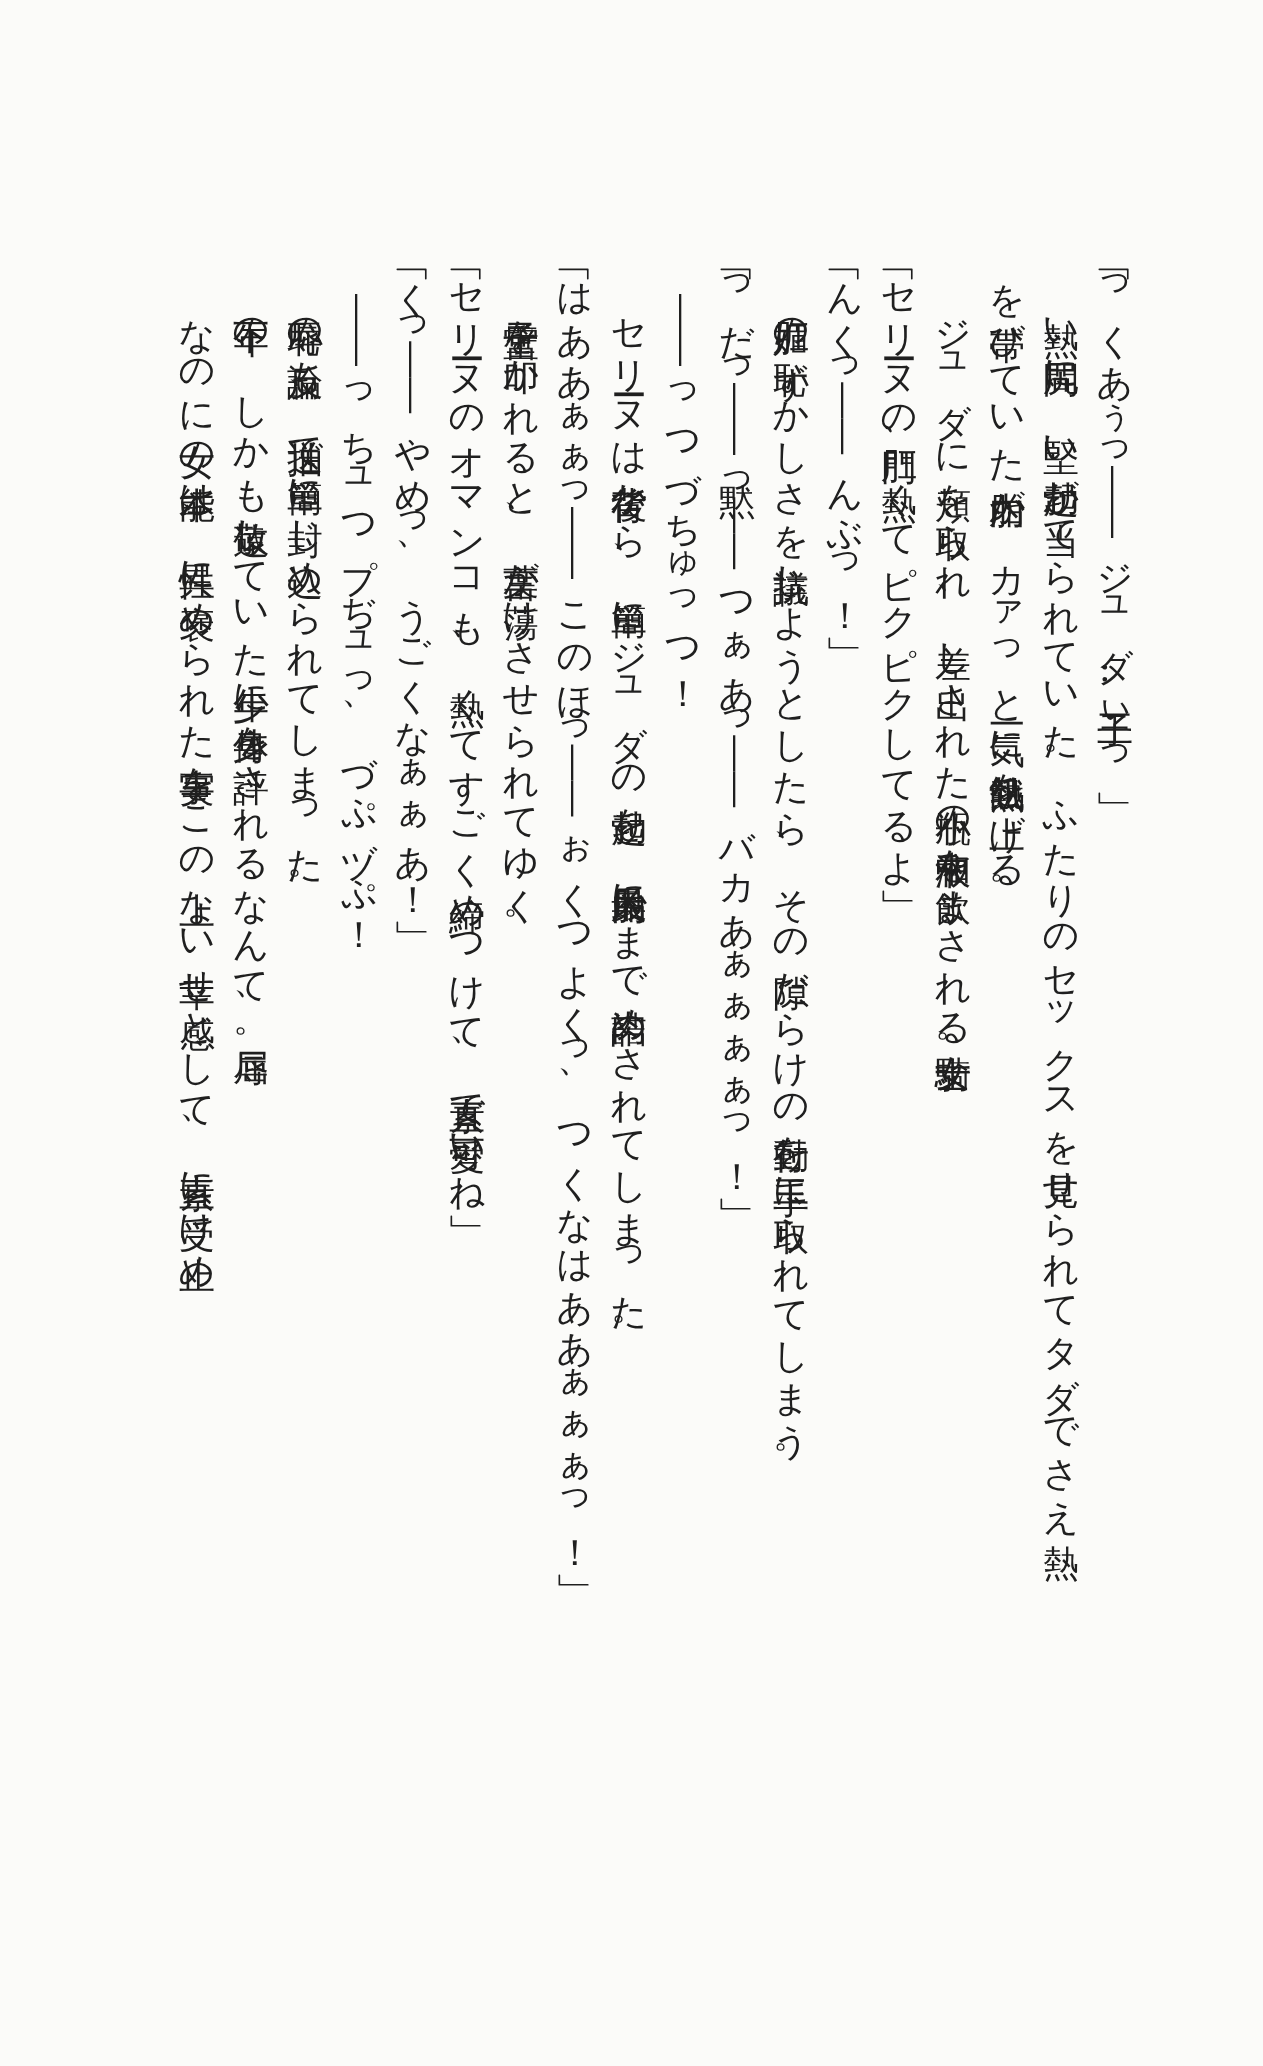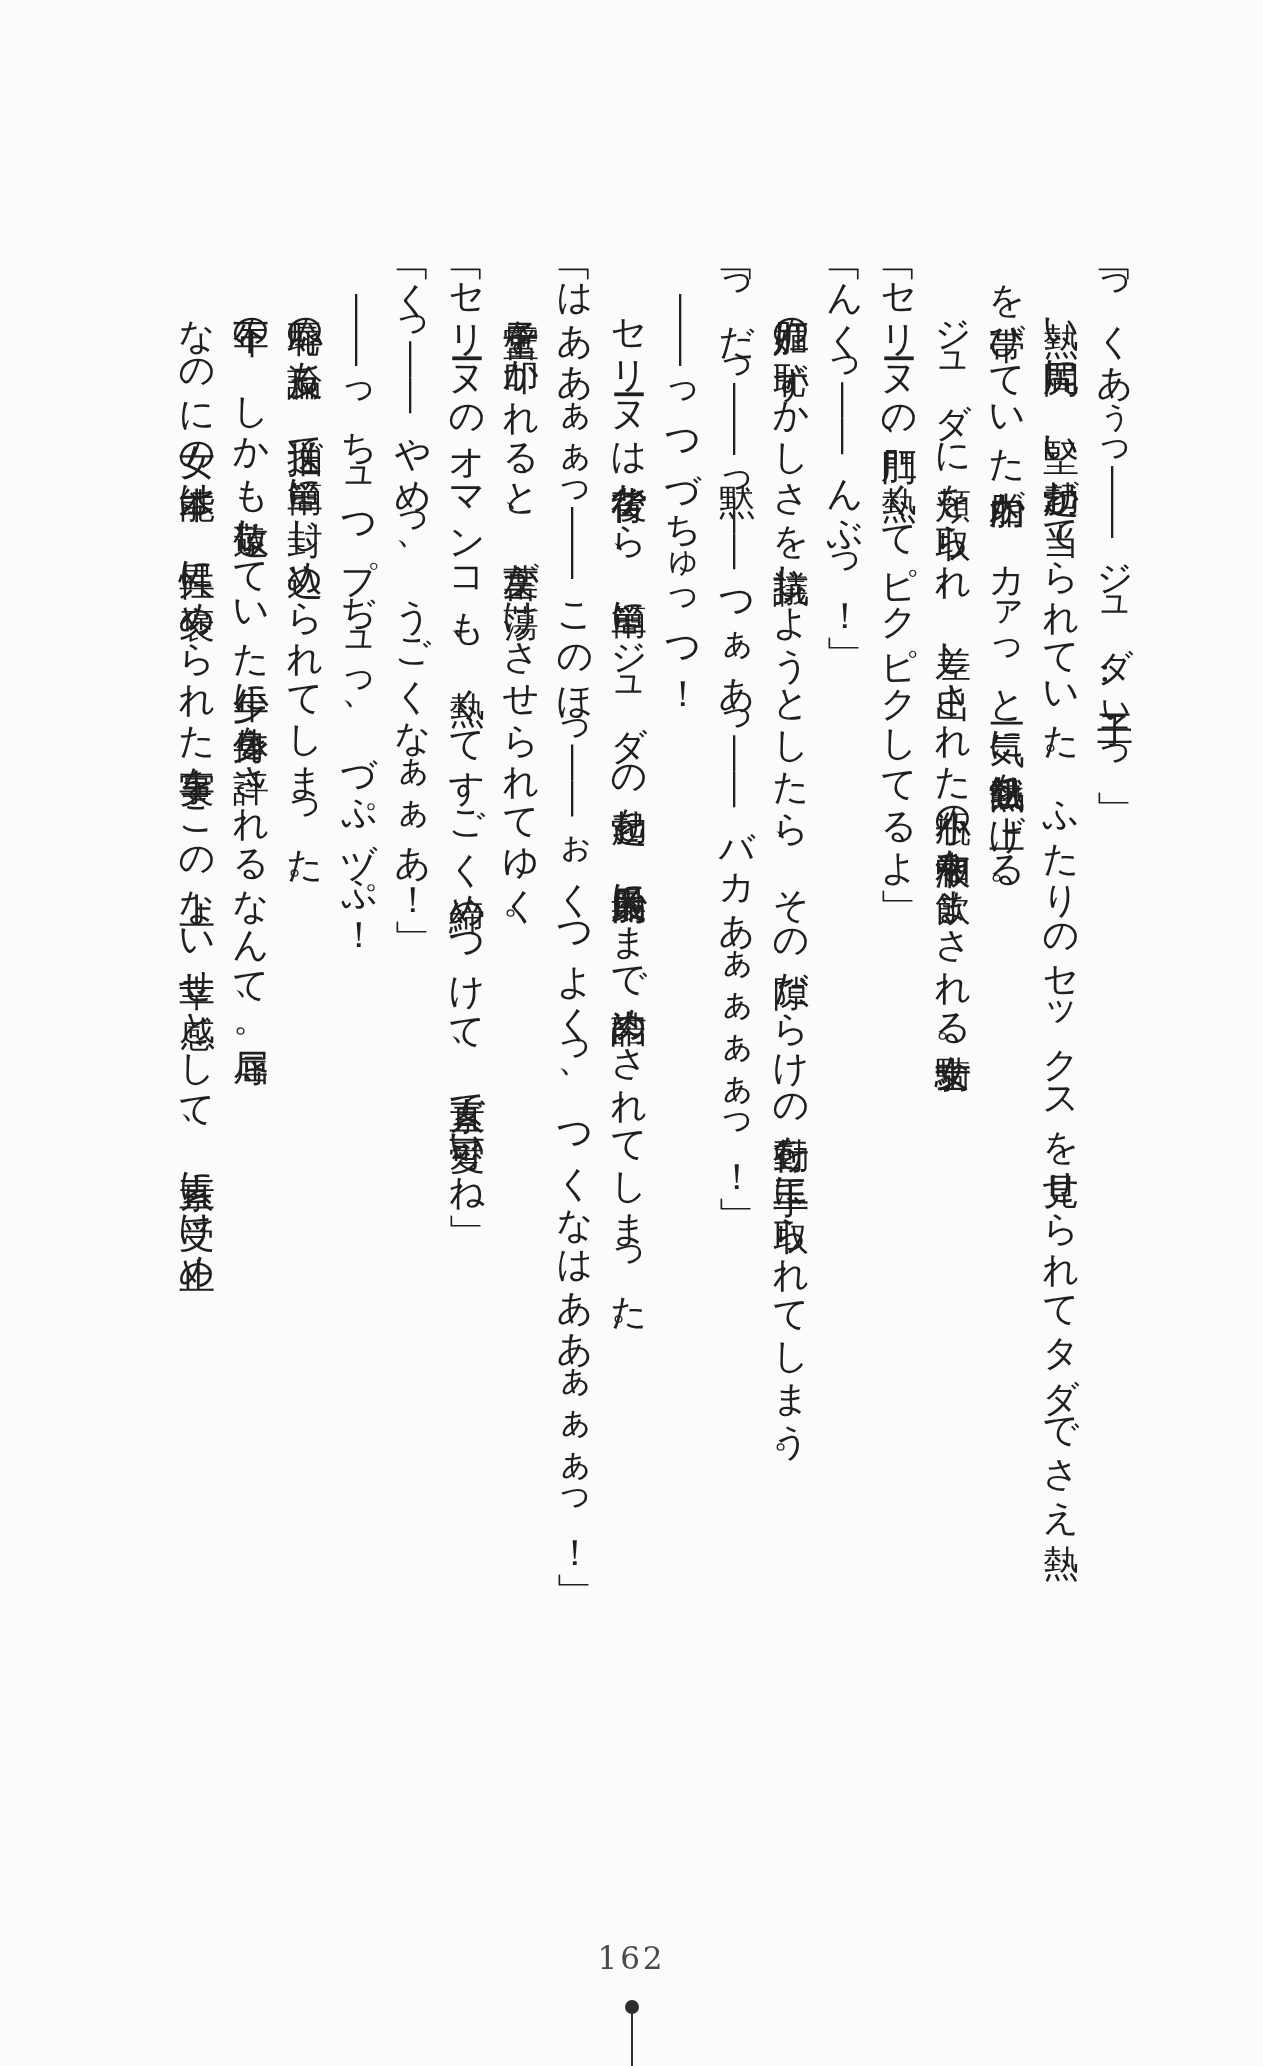--- a/index.html
+++ b/index.html
@@ -88,19 +88,14 @@
       <p>「はああぁぁっ――このほっ――ぉくつよくっ、つくなはああぁぁぁっ！」</p>
       <p>　子宮壁を叩かれると、言葉が蕩けさせられてゆく。</p>
       <p>「セリーヌのオマンコも、熱くてすごく締めつけて、素直で可愛いね」</p>
       <p>「くっ――やめっ、うごくなぁぁあ！」</p>
       <p>　――っちュつプぢュっ、づぷヅぷ！</p>
       <p>　恥辱の反論も、抽送で簡単に封じ込められてしまった。</p>
       <p>　年下の、しかも敬遠していた少年に身体を評されるなんて、屈辱。</p>
       <p>　なのに女の本能は、異性に褒められた事実をこの上ない幸せ感として、素直に受け止め</p>
     </div>
 
-  <div class="footer">
-    <div class="page-number">162</div>
-    <div class="marker-line"></div>
-    <div class="marker-dot"></div>
-  </div>
 
 </div>
 
 </body></html>

